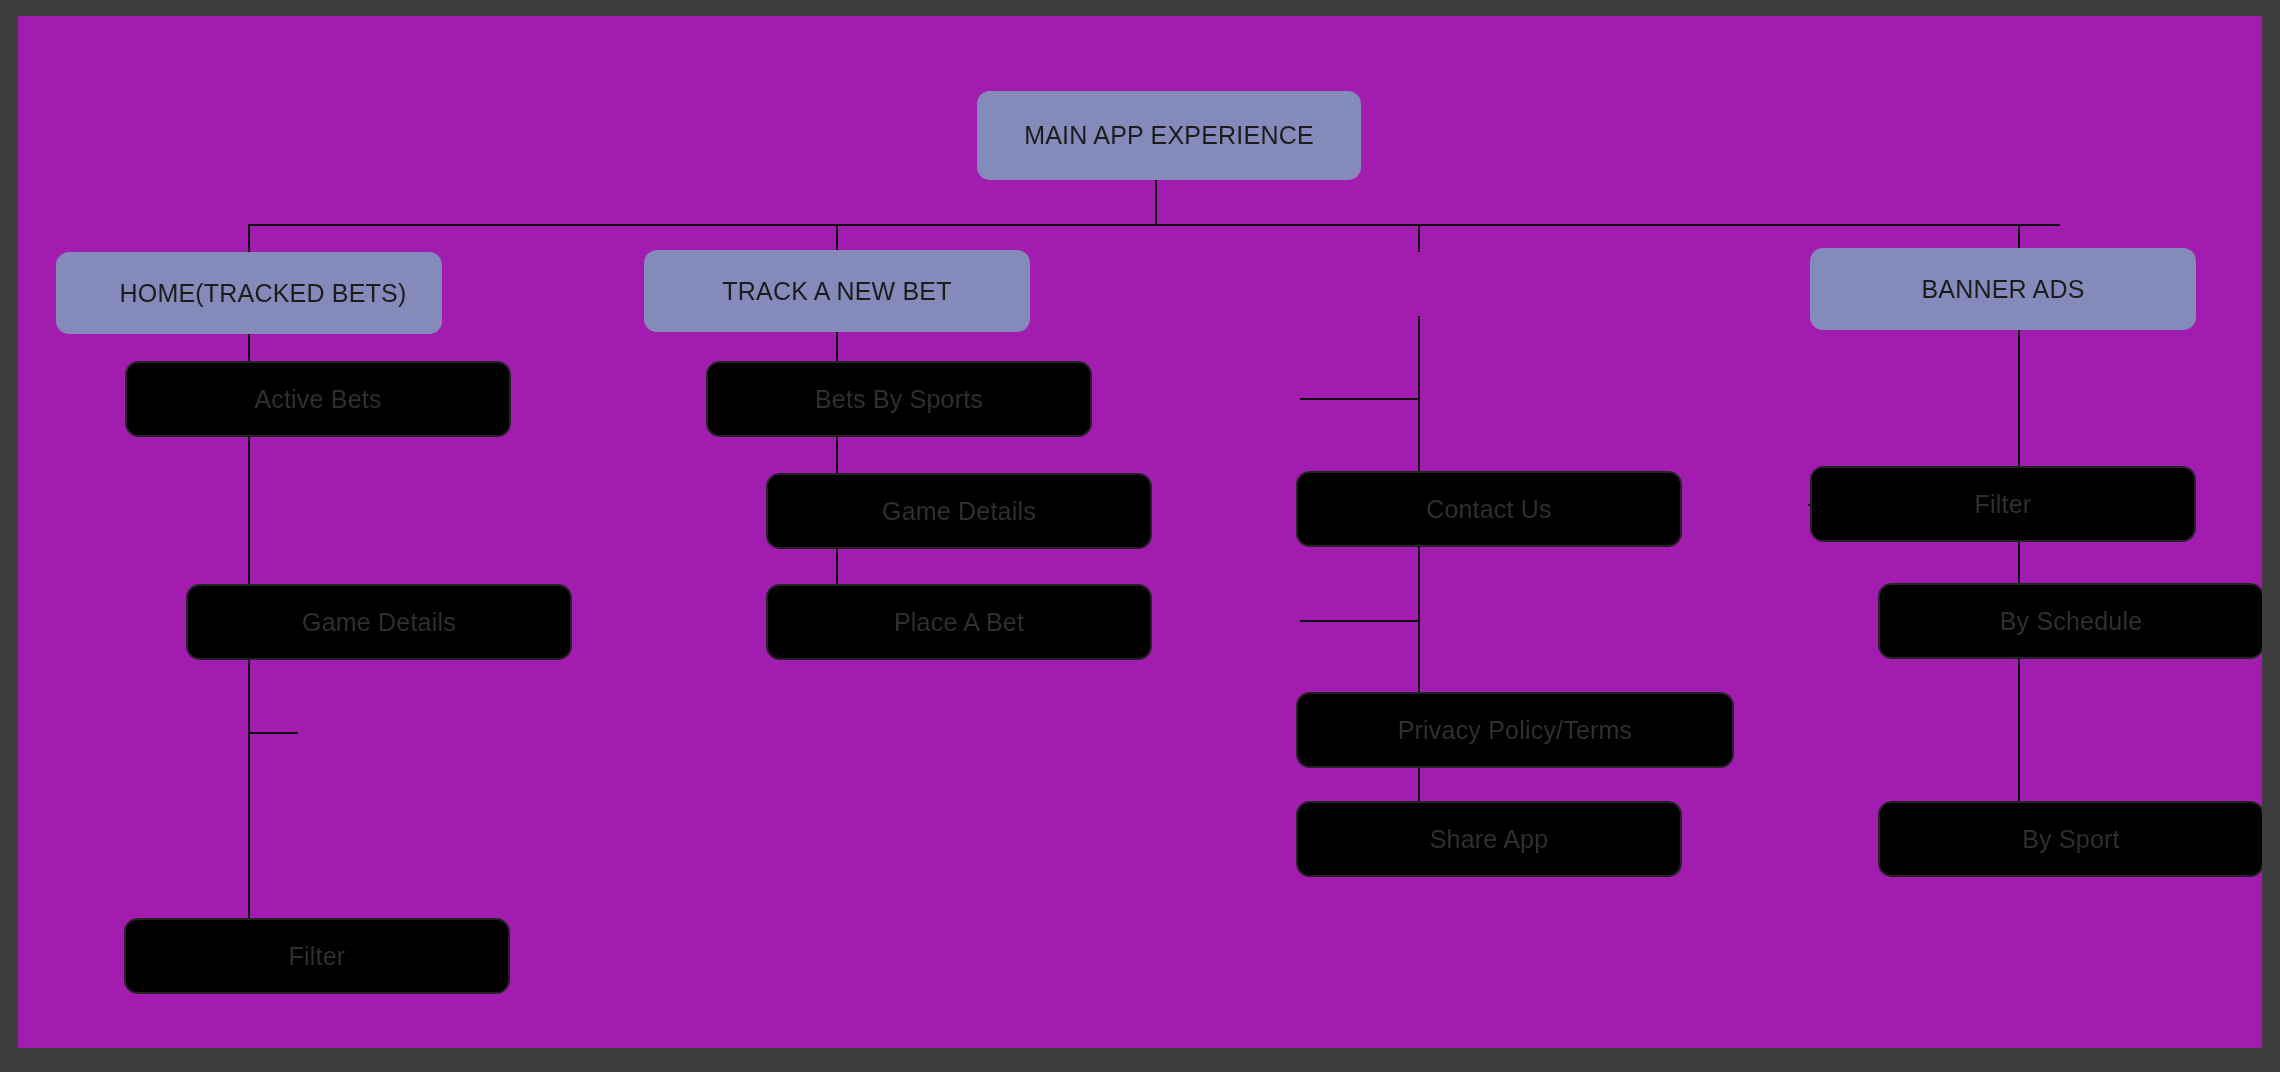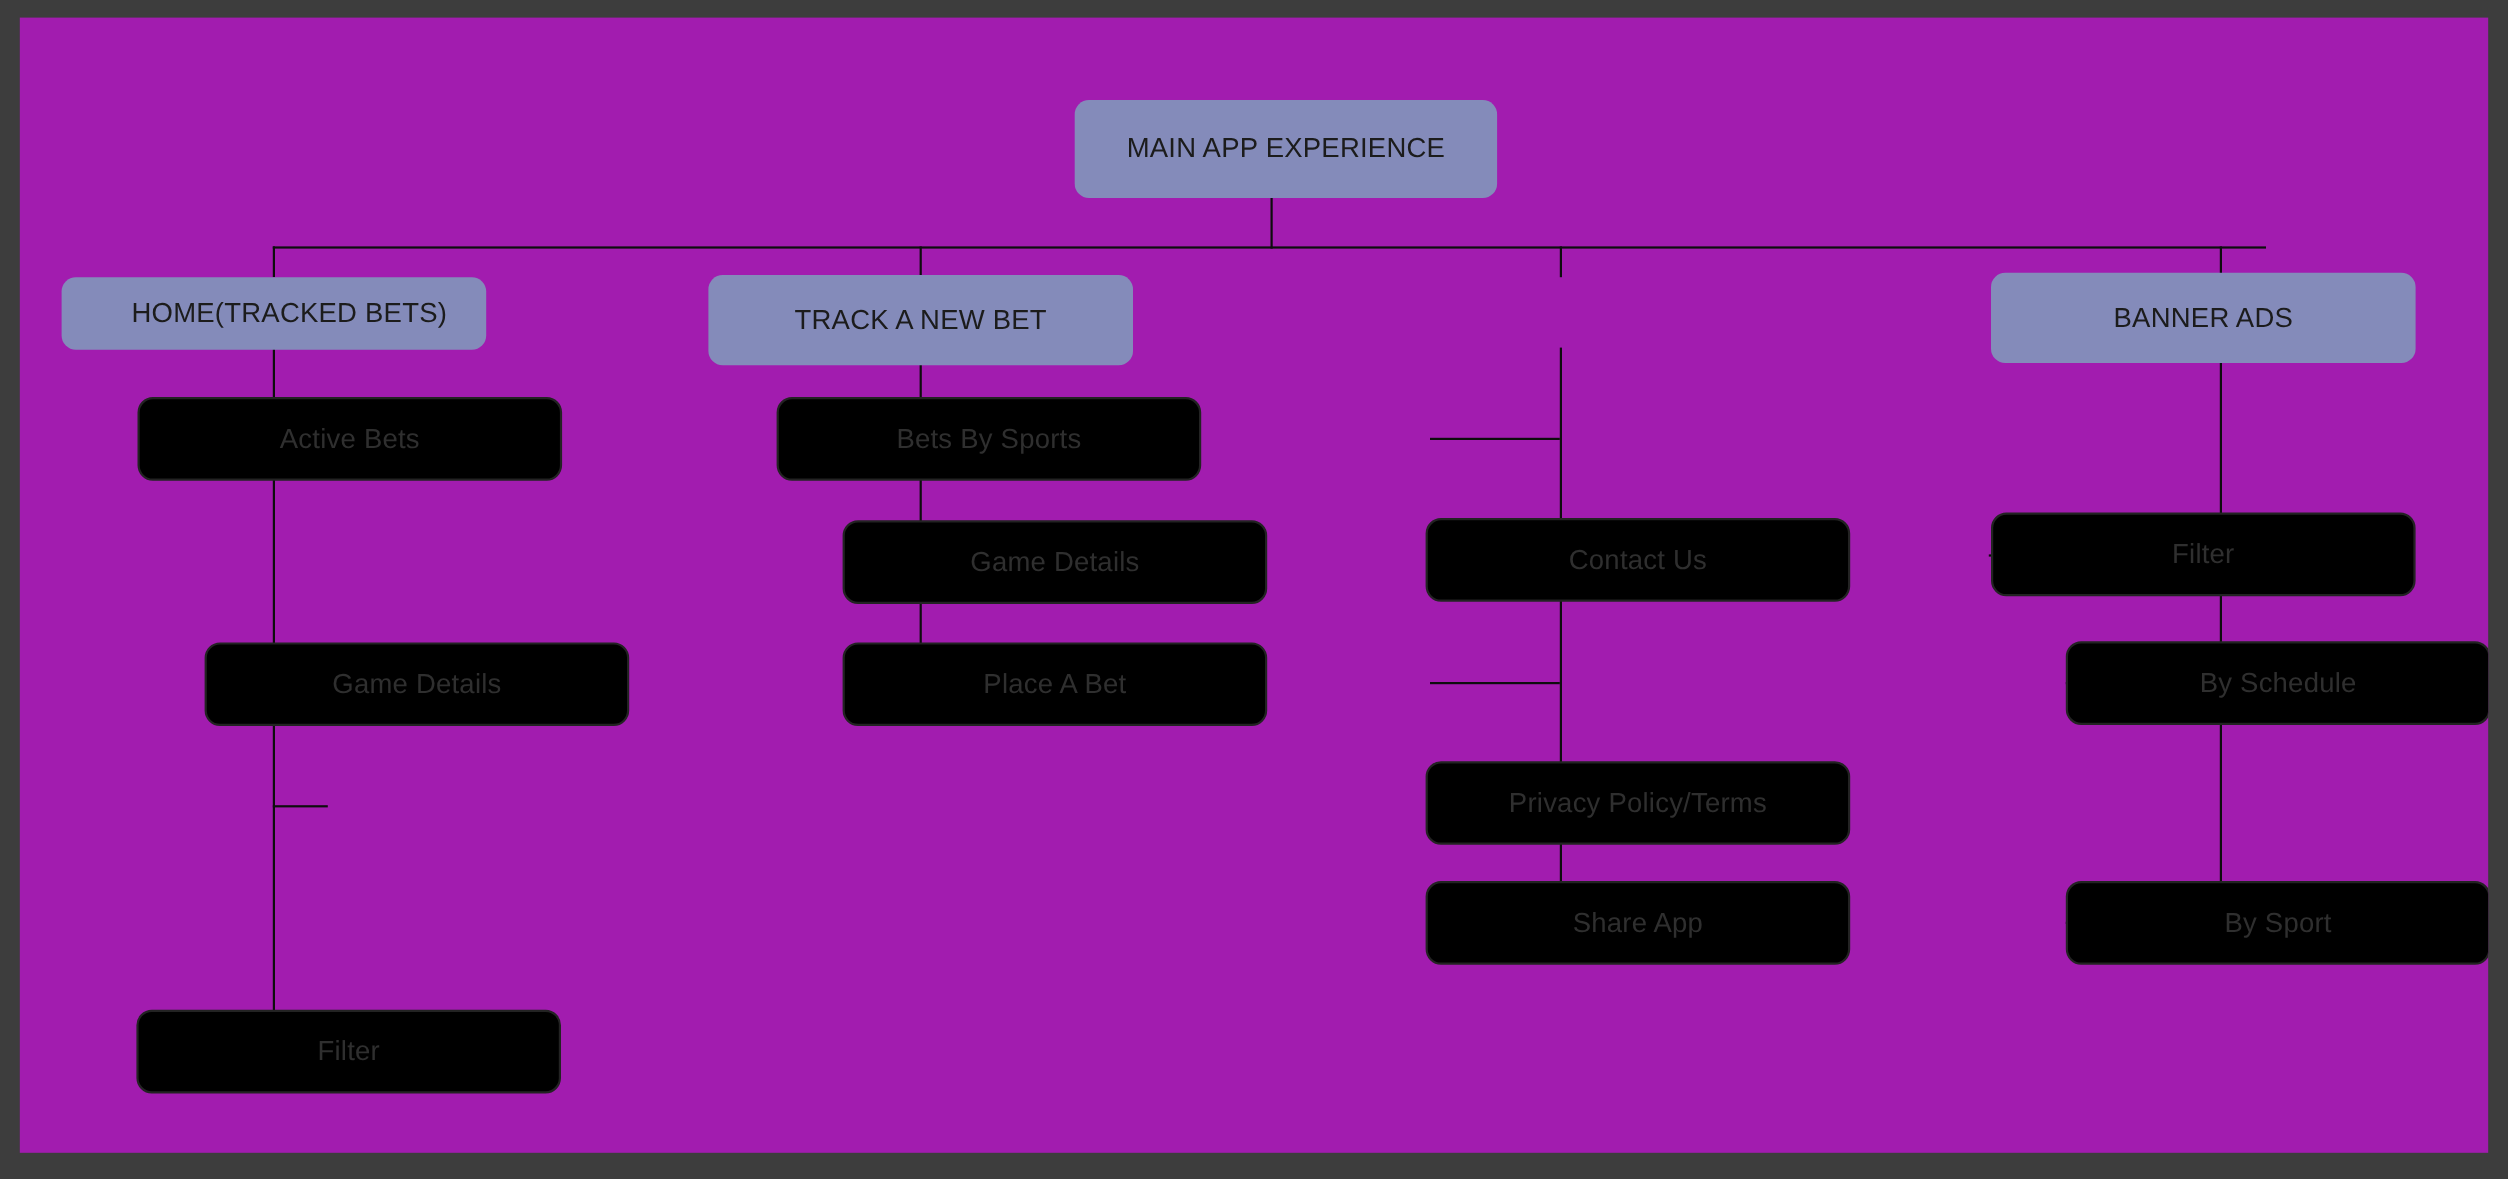--- a/index.html
+++ b/index.html
@@ -108,21 +108,21 @@
 
     <div class="edge v" style="left:2000px; top:300px;  height:520px;"></div>
     <div class="edge h" style="left:1790px; top:488px;  width:210px;"></div>
     <div class="edge h" style="left:1860px; top:604px;  width:140px;"></div>
     <div class="edge h" style="left:1860px; top:822px;  width:140px;"></div>
 
     <div class="node root" style="left:959px; top:75px; width:384px; height:89px;">
       <span>MAIN APP EXPERIENCE</span>
     </div>
 
-    <div class="node section" style="left:38px; top:236px; width:386px; height:66px;padding-left:28px;">
+    <div class="node section" style="left:38px; top:236px; width:386px; height:82px;padding-left:28px;">
       <span>HOME(TRACKED BETS)</span>
     </div>
 
     <div class="node leaf" style="left:107px; top:345px; width:386px; height:76px;">
       <span>Active Bets</span>
     </div>
 
     <div class="node leaf" style="left:168px; top:568px; width:386px; height:76px;">
       <span>Game Details</span>
     </div>
@@ -148,21 +148,21 @@
       <span>Place A Bet</span>
     </div>
 
 
 
     <div class="node leaf" style="left:1278px; top:455px; width:386px; height:76px;">
       <span>Contact Us</span>
     </div>
 
 
-    <div class="node leaf" style="left:1278px; top:676px; width:386px; height:76px;">
+    <div class="node leaf" style="left:1278px; top:676px; width:438px; height:76px;">
       <span>Privacy Policy/Terms</span>
     </div>
 
     <div class="node leaf" style="left:1278px; top:785px; width:386px; height:76px;">
       <span>Share App</span>
     </div>
 
     <div class="node section" style="left:1792px; top:232px; width:386px; height:82px;">
       <span>BANNER ADS</span>
     </div>

